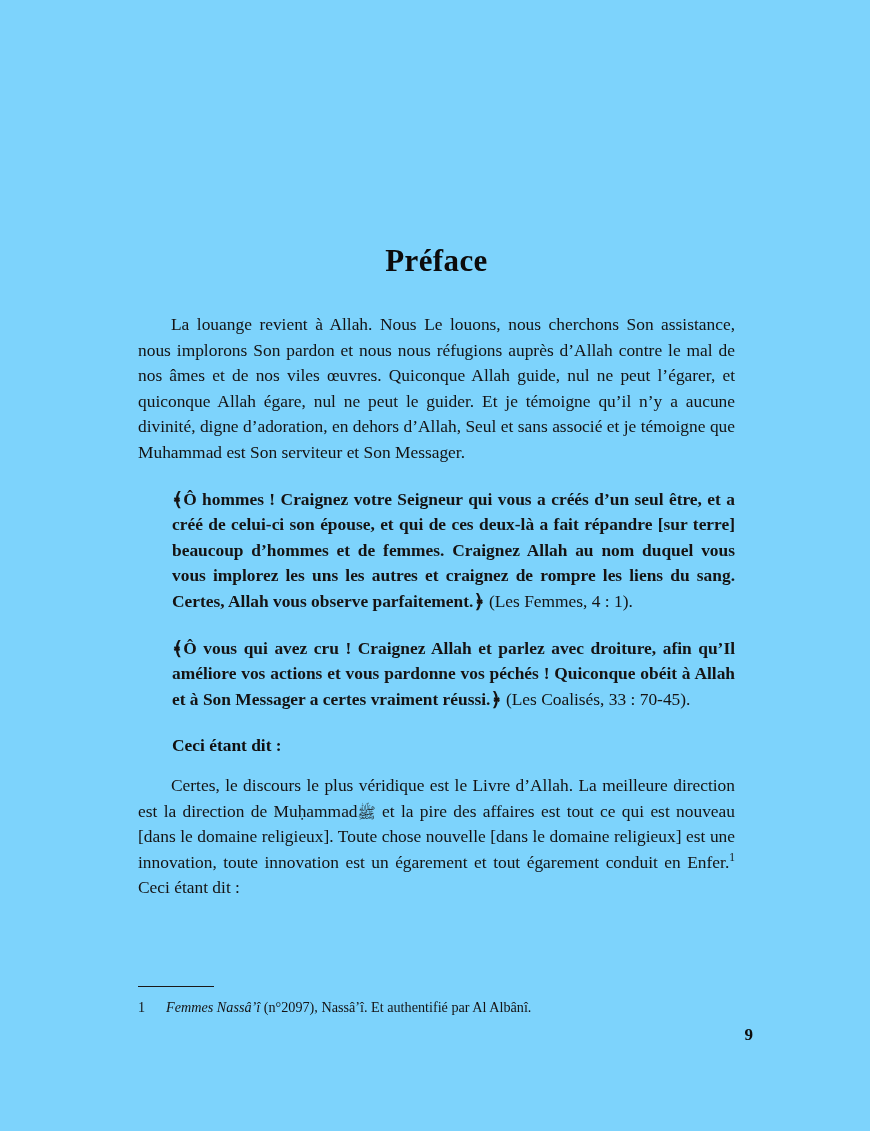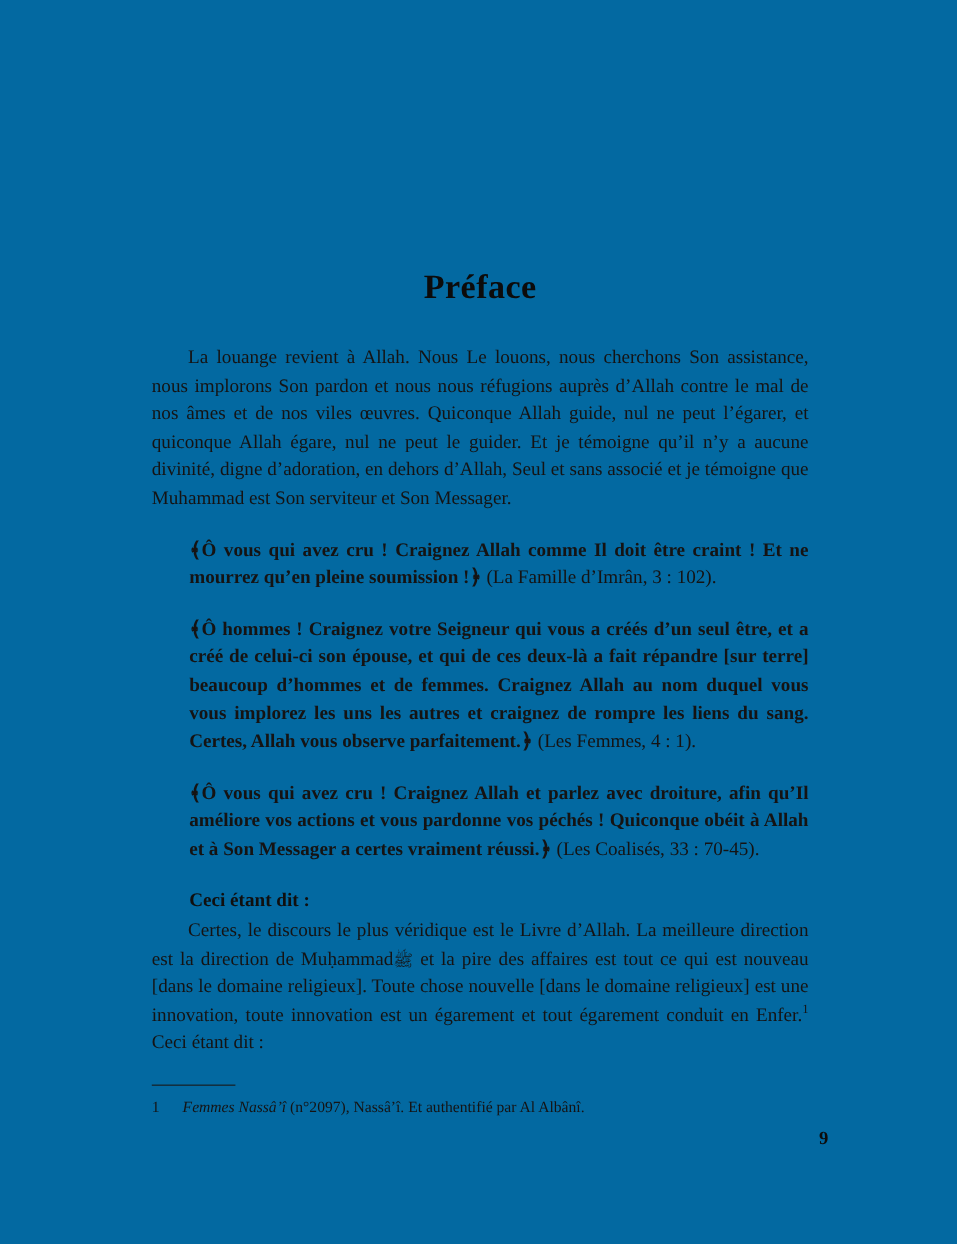--- a/index.html
+++ b/index.html
@@ -4,21 +4,21 @@
 <style>
   html, body {
     margin: 0;
     padding: 0;
     background: #ffffff;
   }
   .page {
     position: relative;
     width: 870px;
     height: 1131px;
-    background: #0369a1;
+    background: #7dd3fc;
     overflow: hidden;
     font-family: "Liberation Serif", "DejaVu Serif", serif;
     color: #100f0f;
   }
   .content {
     position: absolute;
     left: 138px;
     top: 0;
     width: 597px;
   }
@@ -78,21 +78,21 @@
   .sub-heading {
     margin: 21px 0 0 0;
     padding-left: 34px;
     font-size: 17.4px;
     line-height: 25.6px;
     font-weight: bold;
     color: #100f0f;
   }
 
   .closing-para {
-    margin-top: 2px;
+    margin-top: 14px;
   }
 
   .fnref {
     font-size: 11.5px;
     vertical-align: super;
     line-height: 0;
   }
 
   .pbuh {
     font-size: 15px;
@@ -145,23 +145,20 @@
 <body>
 
 <div class="page">
 
   <div class="content">
 
     <h1 class="page-title">Préface</h1>
 
     <p class="body-para first indent">La louange revient à Allah. Nous Le louons, nous cherchons Son assistance, nous implorons Son pardon et nous nous réfugions auprès d’Allah contre le mal de nos âmes et de nos viles œuvres. Quiconque Allah guide, nul ne peut l’égarer, et quiconque Allah égare, nul ne peut le guider. Et je témoigne qu’il n’y a aucune divinité, digne d’adoration, en dehors d’Allah, Seul et sans associé et je témoigne que Muhammad est Son serviteur et Son Messager.</p>
 
-    <p class="quote-block">
-      <span class="orn">﴾</span><span class="verse">Ô vous qui avez cru ! Craignez Allah comme Il doit être craint ! Et ne mourrez qu’en pleine soumission !</span><span class="orn">﴿</span><span class="ref"> (La Famille d’Imrân, 3 : 102).</span>
-    </p>
 
     <p class="quote-block">
       <span class="orn">﴾</span><span class="verse">Ô hommes ! Craignez votre Seigneur qui vous a créés d’un seul être, et a créé de celui-ci son épouse, et qui de ces deux-là a fait répandre [sur terre] beaucoup d’hommes et de femmes. Craignez Allah au nom duquel vous vous implorez les uns les autres et craignez de rompre les liens du sang. Certes, Allah vous observe parfaitement.</span><span class="orn">﴿</span><span class="ref"> (Les Femmes, 4 : 1).</span>
     </p>
 
     <p class="quote-block">
       <span class="orn">﴾</span><span class="verse">Ô vous qui avez cru ! Craignez Allah et parlez avec droiture, afin qu’Il améliore vos actions et vous pardonne vos péchés ! Quiconque obéit à Allah et à Son Messager a certes vraiment réussi.</span><span class="orn">﴿</span><span class="ref"> (Les Coalisés, 33 : 70-45).</span>
     </p>
 
     <p class="sub-heading">Ceci étant dit :</p>

